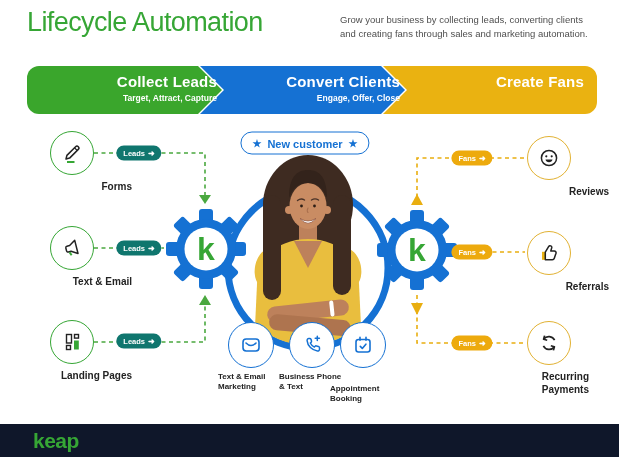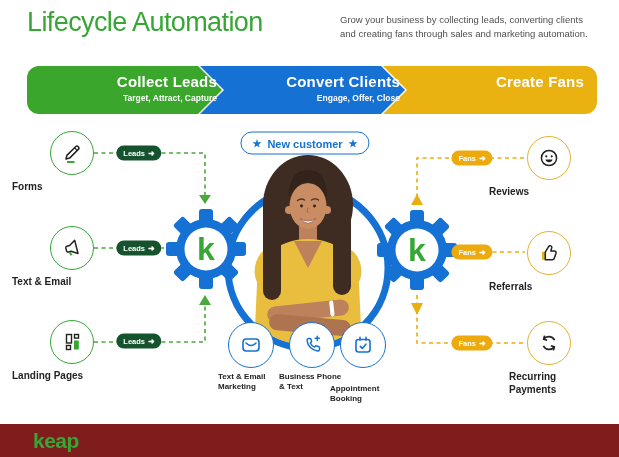--- a/index.html
+++ b/index.html
@@ -33,40 +33,40 @@
   .stage3{left:410px;width:174px}
 
   
   .layer{left:0;top:0;z-index:1}
 
   
   .node{width:44px;height:44px;border-radius:50%;background:#fff;
         display:flex;align-items:center;justify-content:center;z-index:2}
   .node.green{border:1.5px solid var(--green)}
   .node.yellow{border:1.5px solid #e2b233}
-  .node-label{width:120px;text-align:left;font-size:10px;font-weight:700;color:var(--dark);z-index:2;line-height:1.25}
+  .node-label{width:120px;text-align:right;font-size:10px;font-weight:700;color:var(--dark);z-index:2;line-height:1.25}
   .svc-circle{width:46px;height:46px;border-radius:50%;background:#fff;border:1.5px solid var(--blue);
         display:flex;align-items:center;justify-content:center;z-index:2}
   .svc-label{width:66px;text-align:left;font-size:8px;font-weight:700;color:var(--dark);line-height:1.3;z-index:2}
 
   
   .pill{height:15px;border-radius:8px;color:#fff;font-size:7.5px;font-weight:700;
         display:flex;align-items:center;gap:3px;padding:0 7px;z-index:2;white-space:nowrap}
   .pill .arw{font-size:8px;line-height:1}
-  .pill.leads{background:#14532d}
+  .pill.leads{background:#0f766e}
   .pill.fans{background:var(--fans)}
 
   
   .newcust{height:23px;border:1.5px solid var(--blue);background:#fff;border-radius:13px;
         display:flex;align-items:center;gap:6px;padding:0 11px;z-index:3;
         color:var(--blue);font-weight:700;font-size:11px;white-space:nowrap}
   .newcust .star{font-size:10px;line-height:1}
 
   
-  .footer{left:0;top:424px;width:619px;height:33px;background:#7f1d1d;
+  .footer{left:0;top:424px;width:619px;height:33px;background:#0f172a;
         display:flex;align-items:center;justify-content:space-between;padding:0 24px 0 33px;z-index:4}
   .keap-logo{font-size:21px;font-weight:800;color:var(--green);letter-spacing:-0.5px}
   .copyright{font-size:8.5px;color:#8f8f8f}
 </style>
 </head>
 <body>
 
 <div class="abs title">Lifecycle Automation</div>
 <div class="abs desc">Grow your business by collecting leads, converting clients and creating fans through sales and marketing automation.</div>
 

